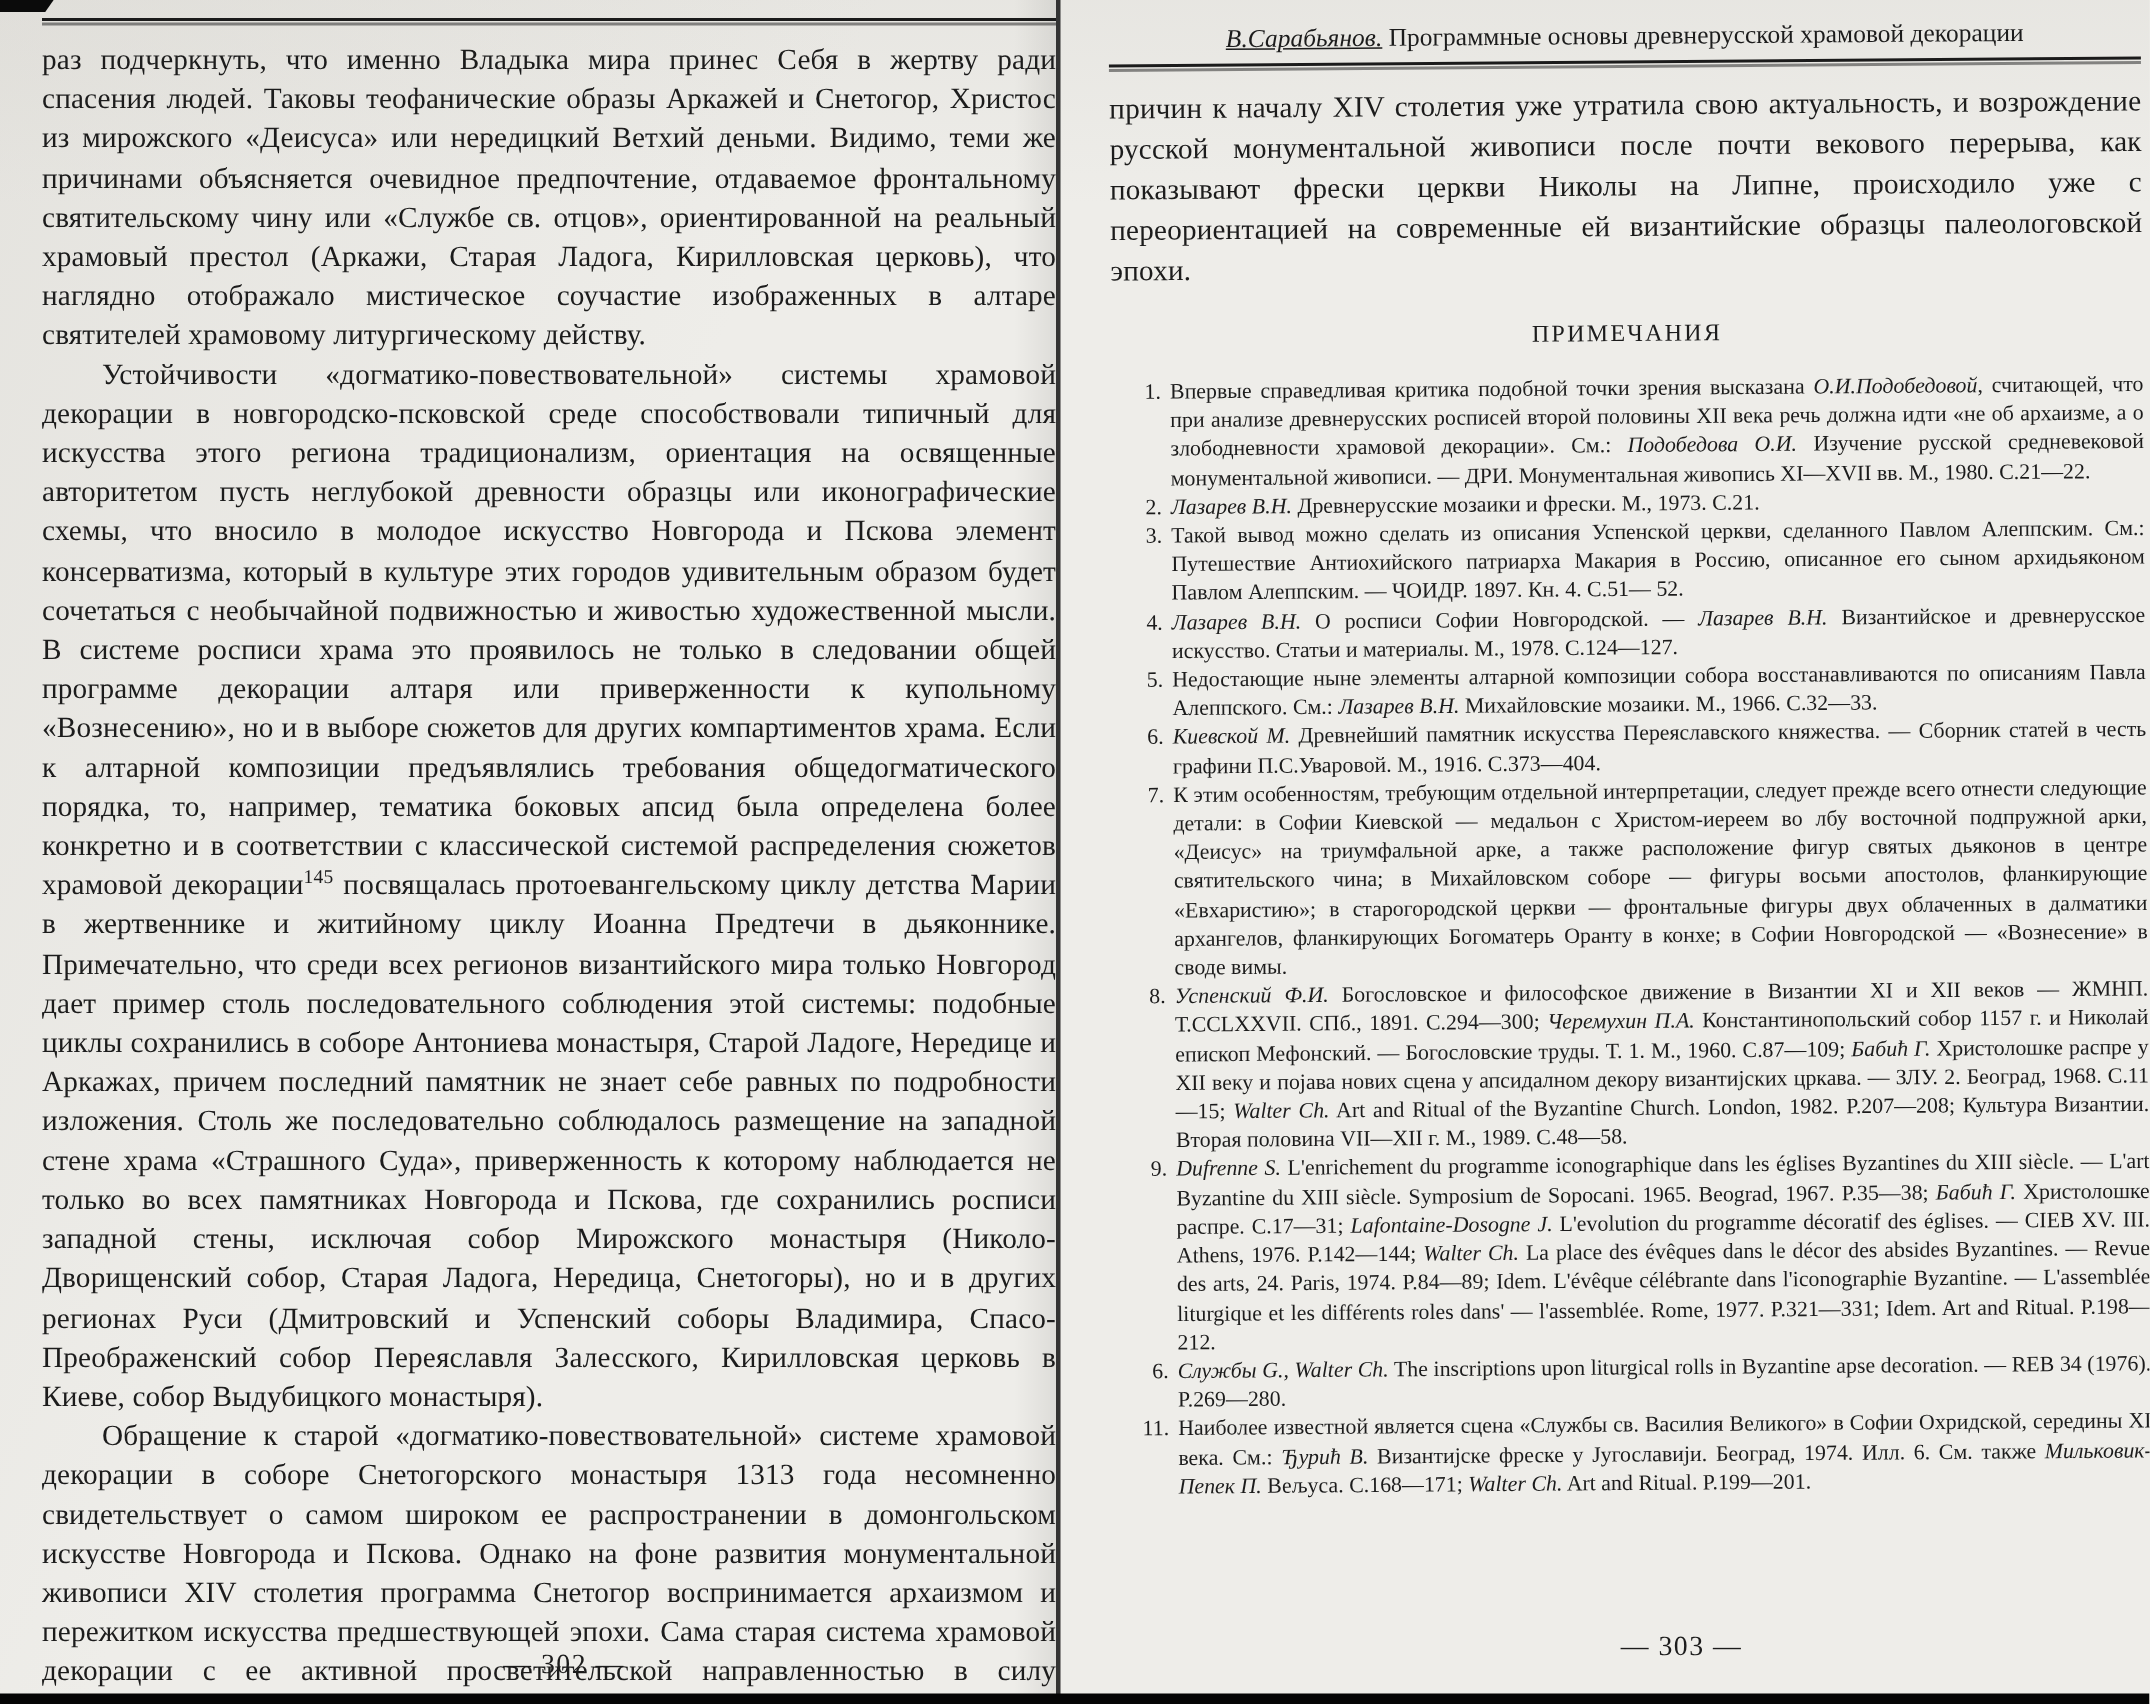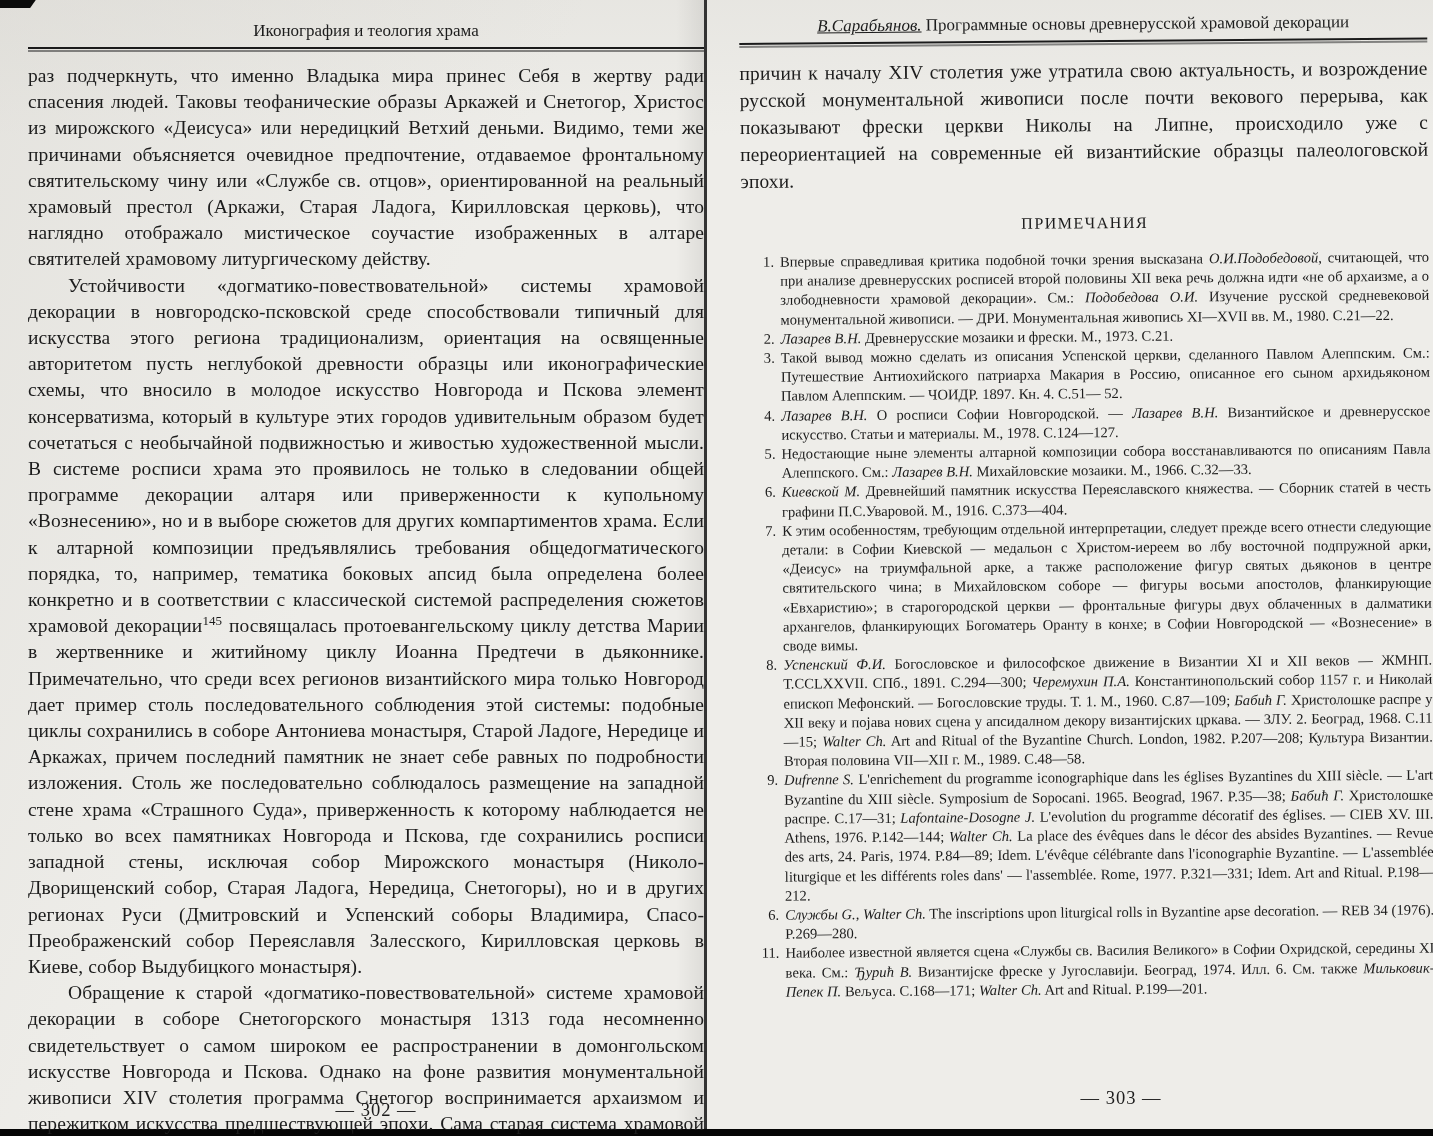--- a/index.html
+++ b/index.html
@@ -46,21 +46,20 @@
 </style>
 </head>
 <body>
 
 <div class="corner-mark"></div>
 <div class="gutter-shade"></div>
 <div class="divider"></div>
 <div class="bottom-bar"></div>
 
 <div class="left-page">
-  <div class="runhead">Иконография и теология храма</div>
   <div class="head-rule"></div>
   <div class="bodytext">
       <p class="para"><span>раз подчеркнуть, что именно Владыка мира принес Себя в жертву ради спасения людей. Таковы теофанические образы Аркажей и Снетогор, Христос из мирожского «Деисуса» или нередицкий Ветхий деньми. Видимо, теми же причинами объясняется очевидное предпочтение, отдаваемое фронтальному святительскому чину или «Службе св. отцов», ориентированной на реальный храмовый престол (Аркажи, Старая Ладога, Кирилловская церковь), что наглядно отображало мистическое соучастие изображенных в алтаре святителей храмовому литургическому действу.</span></p>
       <p class="para ind"><span>Устойчивости «догматико-повествовательной» системы храмовой декорации в новгородско-псковской среде способствовали типичный для искусства этого региона традиционализм, ориентация на освященные авторитетом пусть неглубокой древности образцы или иконографические схемы, что вносило в молодое искусство Новгорода и Пскова элемент консерватизма, который в культуре этих городов удивительным образом будет сочетаться с необычайной подвижностью и живостью художественной мысли. В системе росписи храма это проявилось не только в следовании общей программе декорации алтаря или приверженности к купольному «Вознесению», но и в выборе сюжетов для других компартиментов храма. Если к алтарной композиции предъявлялись требования общедогматического порядка, то, например, тематика боковых апсид была определена более конкретно и в соответствии с классической системой распределения сюжетов храмовой декорации</span><span class="sup">145</span><span> посвящалась протоевангельскому циклу детства Марии в жертвеннике и житийному циклу Иоанна Предтечи в дьяконнике. Примечательно, что среди всех регионов византийского мира только Новгород дает пример столь последовательного соблюдения этой системы: подобные циклы сохранились в соборе Антониева монастыря, Старой Ладоге, Нередице и Аркажах, причем последний памятник не знает себе равных по подробности изложения. Столь же последовательно соблюдалось размещение на западной стене храма «Страшного Суда», приверженность к которому наблюдается не только во всех памятниках Новгорода и Пскова, где сохранились росписи западной стены, исключая собор Мирожского монастыря (Николо-Дворищенский собор, Старая Ладога, Нередица, Снетогоры), но и в других регионах Руси (Дмитровский и Успенский соборы Владимира, Спасо-Преображенский собор Переяславля Залесского, Кирилловская церковь в Киеве, собор Выдубицкого монастыря).</span></p>
       <p class="para ind"><span>Обращение к старой «догматико-повествовательной» системе храмовой декорации в соборе Снетогорского монастыря 1313 года несомненно свидетельствует о самом широком ее распространении в домонгольском искусстве Новгорода и Пскова. Однако на фоне развития монументальной живописи XIV столетия программа Снетогор воспринимается архаизмом и пережитком искусства предшествующей эпохи. Сама старая система храмовой декорации с ее активной просветительской направленностью в силу закономерных исторических</span></p>
     </div>
 </div>
 
 <div class="right-page">
   <div class="runhead">

